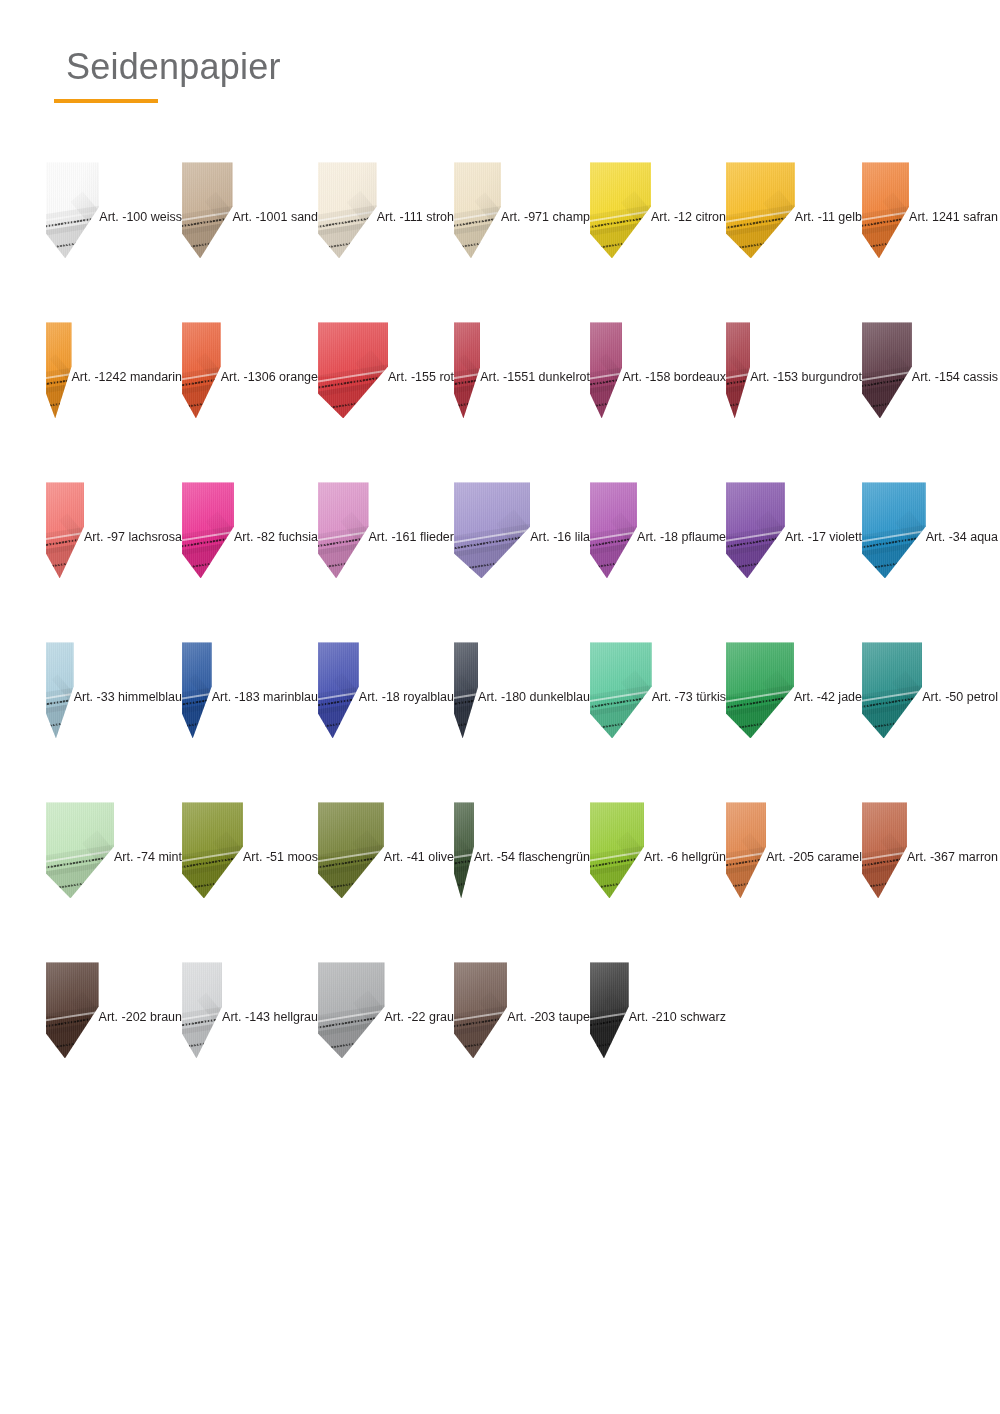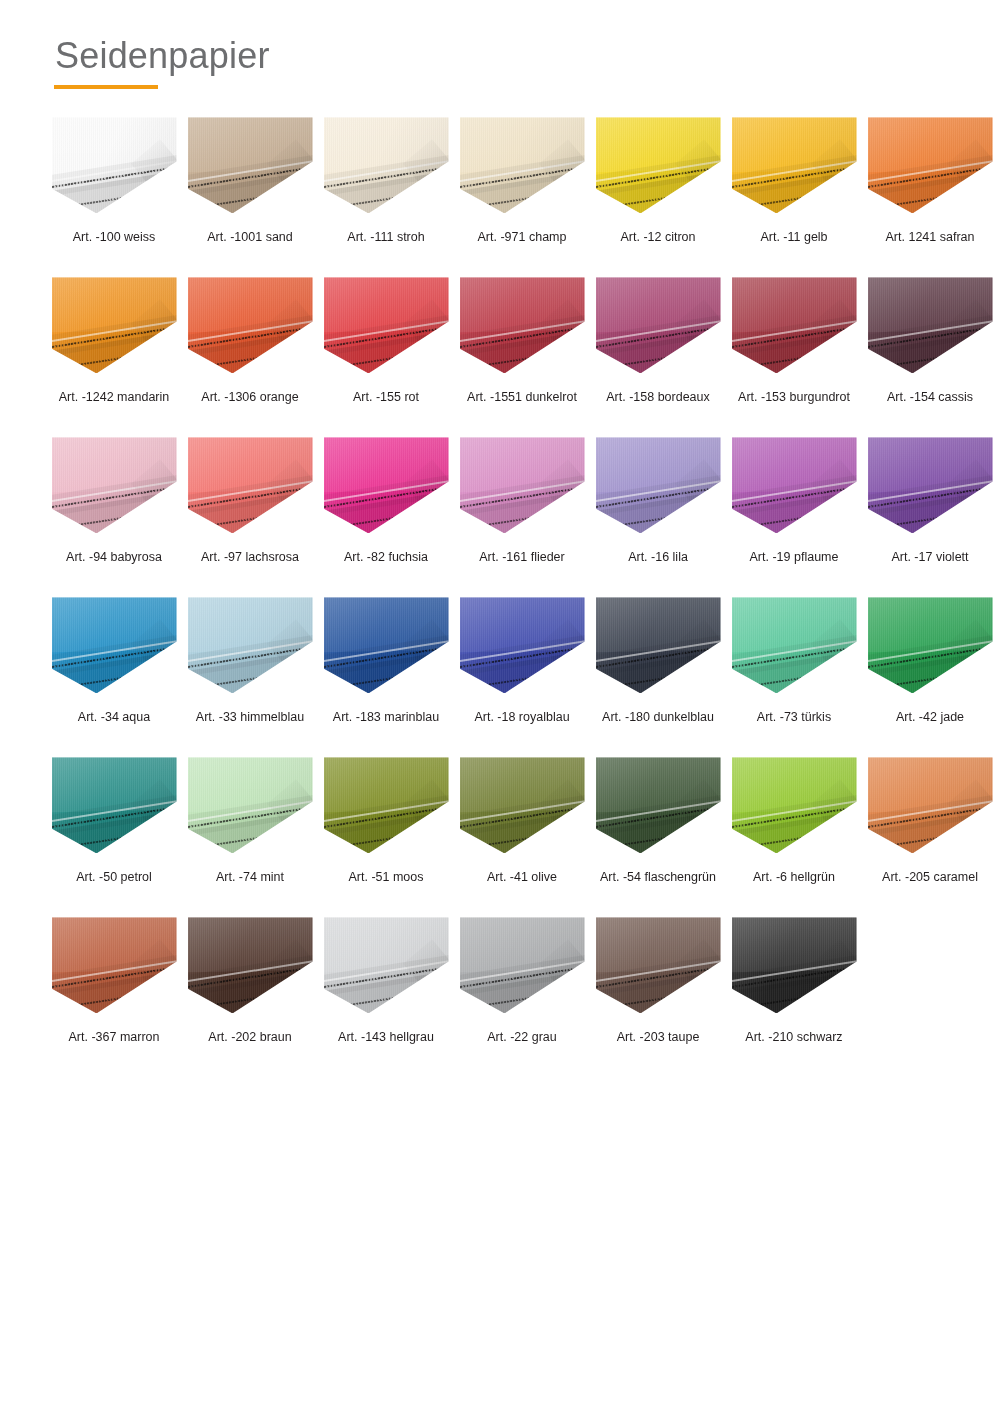--- a/index.html
+++ b/index.html
@@ -23,21 +23,21 @@
   .header {
     padding: 34px 0 0 54px;
   }
   .page-title {
     font-family: "Liberation Sans", sans-serif;
     font-size: 36px;
     font-weight: 400;
     color: #6d6e70;
     letter-spacing: 0.2px;
     line-height: 1.15;
-    margin: 1px;
+    margin: 12px;
   }
   .title-rule {
     width: 104px;
     height: 4px;
     background: #f39c12;
     margin-top: 9px;
   }
 
   
   .swatch-grid {
@@ -46,21 +46,21 @@
     display: grid;
     grid-template-columns: repeat(7, 1fr);
     column-gap: 0px;
     row-gap: 0px;
   }
   .swatch-cell {
     width: 136px;
     height: 160px;
     position: relative;
     display: flex;
-    flex-direction: column;
+    flex-direction: row;
     align-items: center;
   }
 
   
   .paper {
     position: relative;
     width: 125px;
     height: 96px;
     margin-top: 2px;
     overflow: hidden;
@@ -423,37 +423,20 @@
             <div class="p-tex"></div>
             <div class="p-sheen"></div>
             <div class="p-face"></div>
           </div>
         </div>
         <div class="swatch-label">Art. -154 cassis</div>
       </div>
       <div class="swatch-cell">
         <div class="paper">
           <div class="paper-clip">
-            <div class="p-base" style="background: rgb(238, 183, 198);"></div>
-            <div class="p-top"></div>
-            <div class="p-mid"></div>
-            <div class="p-low"></div>
-            <div class="p-edge"></div>
-            <div class="p-seam"></div>
-            <div class="p-seam2"></div>
-            <div class="p-tex"></div>
-            <div class="p-sheen"></div>
-            <div class="p-face"></div>
-          </div>
-        </div>
-        <div class="swatch-label">Art. -94 babyrosa</div>
-      </div>
-      <div class="swatch-cell">
-        <div class="paper">
-          <div class="paper-clip">
             <div class="p-base" style="background: rgb(244, 112, 107);"></div>
             <div class="p-top"></div>
             <div class="p-mid"></div>
             <div class="p-low"></div>
             <div class="p-edge"></div>
             <div class="p-seam"></div>
             <div class="p-seam2"></div>
             <div class="p-tex"></div>
             <div class="p-sheen"></div>
             <div class="p-face"></div>
@@ -520,21 +503,21 @@
             <div class="p-mid"></div>
             <div class="p-low"></div>
             <div class="p-edge"></div>
             <div class="p-seam"></div>
             <div class="p-seam2"></div>
             <div class="p-tex"></div>
             <div class="p-sheen"></div>
             <div class="p-face"></div>
           </div>
         </div>
-        <div class="swatch-label">Art. -19 pflaume</div>
+        <div class="swatch-label">Art. -18 pflaume</div>
       </div>
       <div class="swatch-cell">
         <div class="paper">
           <div class="paper-clip">
             <div class="p-base" style="background: rgb(124, 73, 166);"></div>
             <div class="p-top"></div>
             <div class="p-mid"></div>
             <div class="p-low"></div>
             <div class="p-edge"></div>
             <div class="p-seam"></div>

